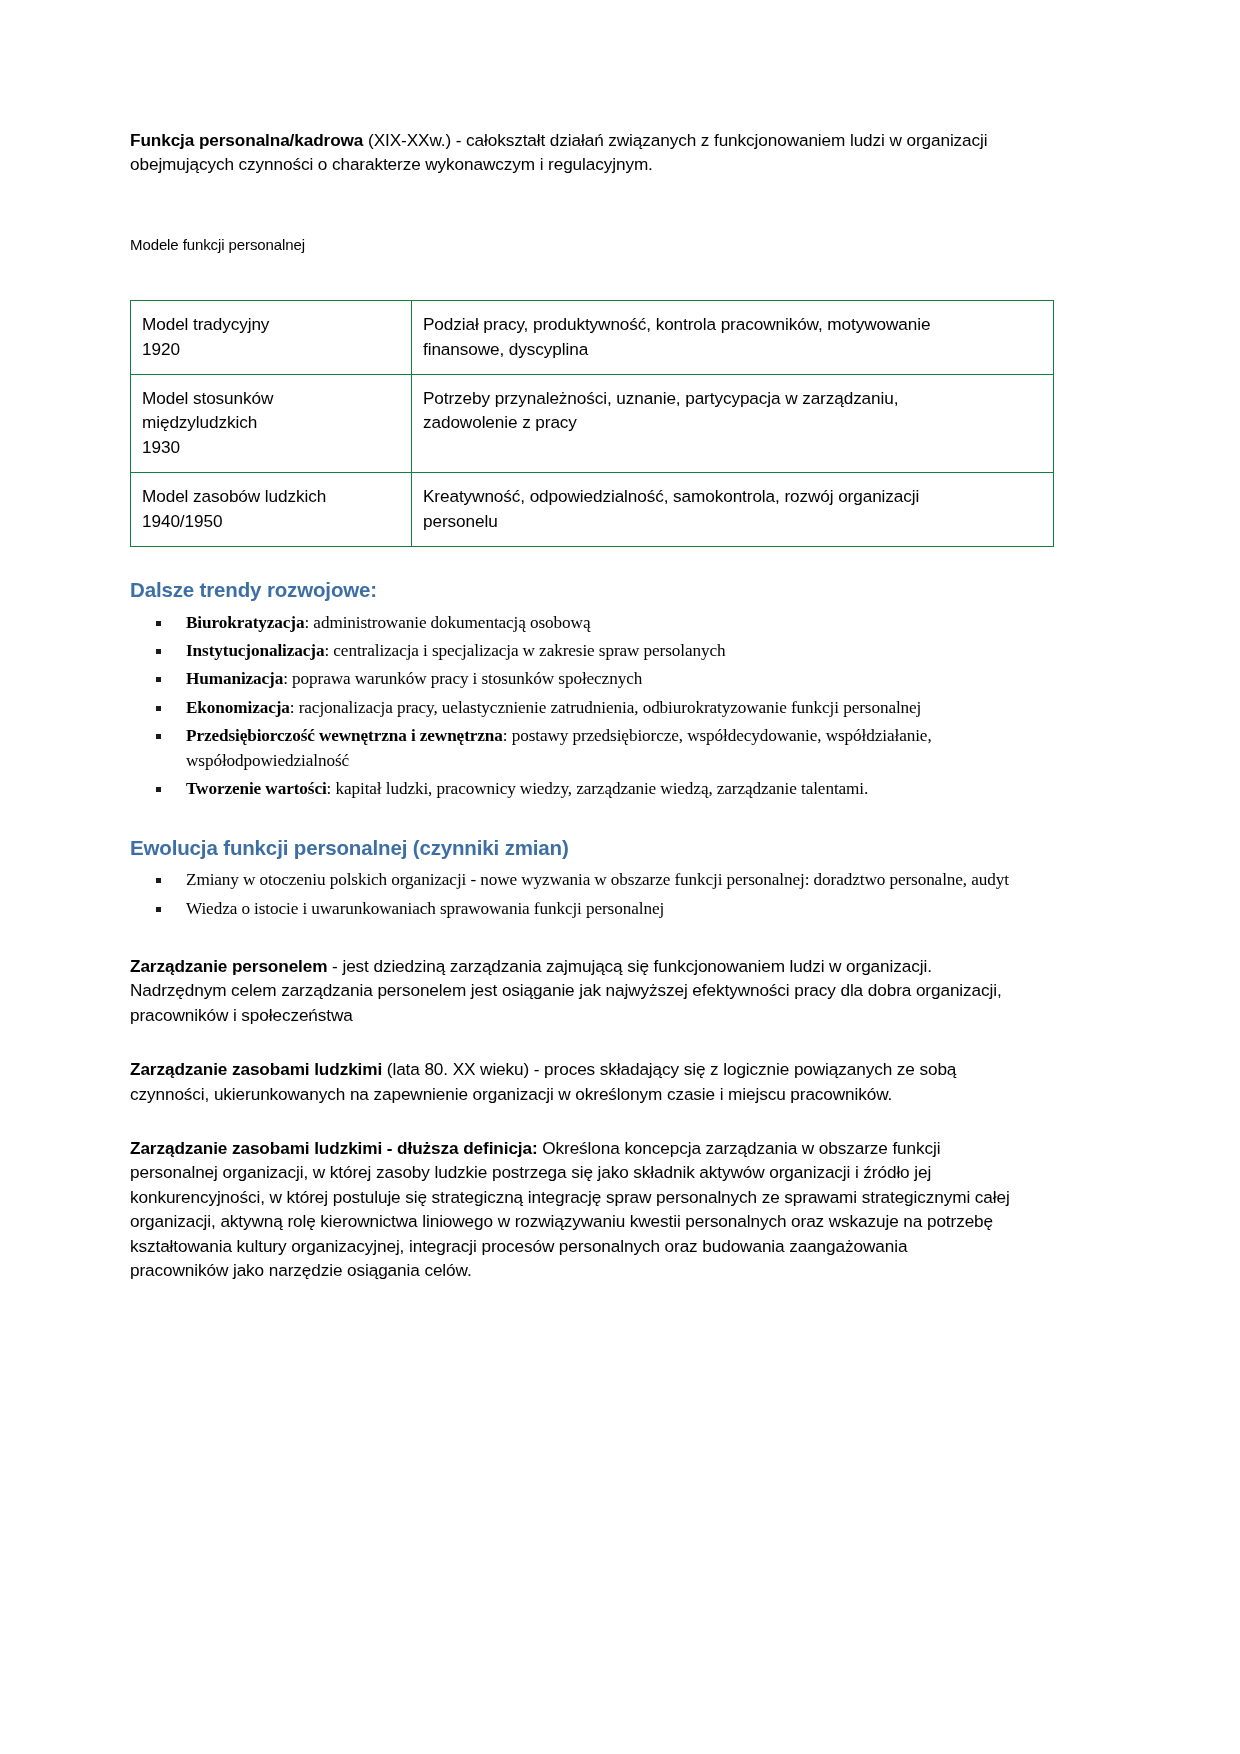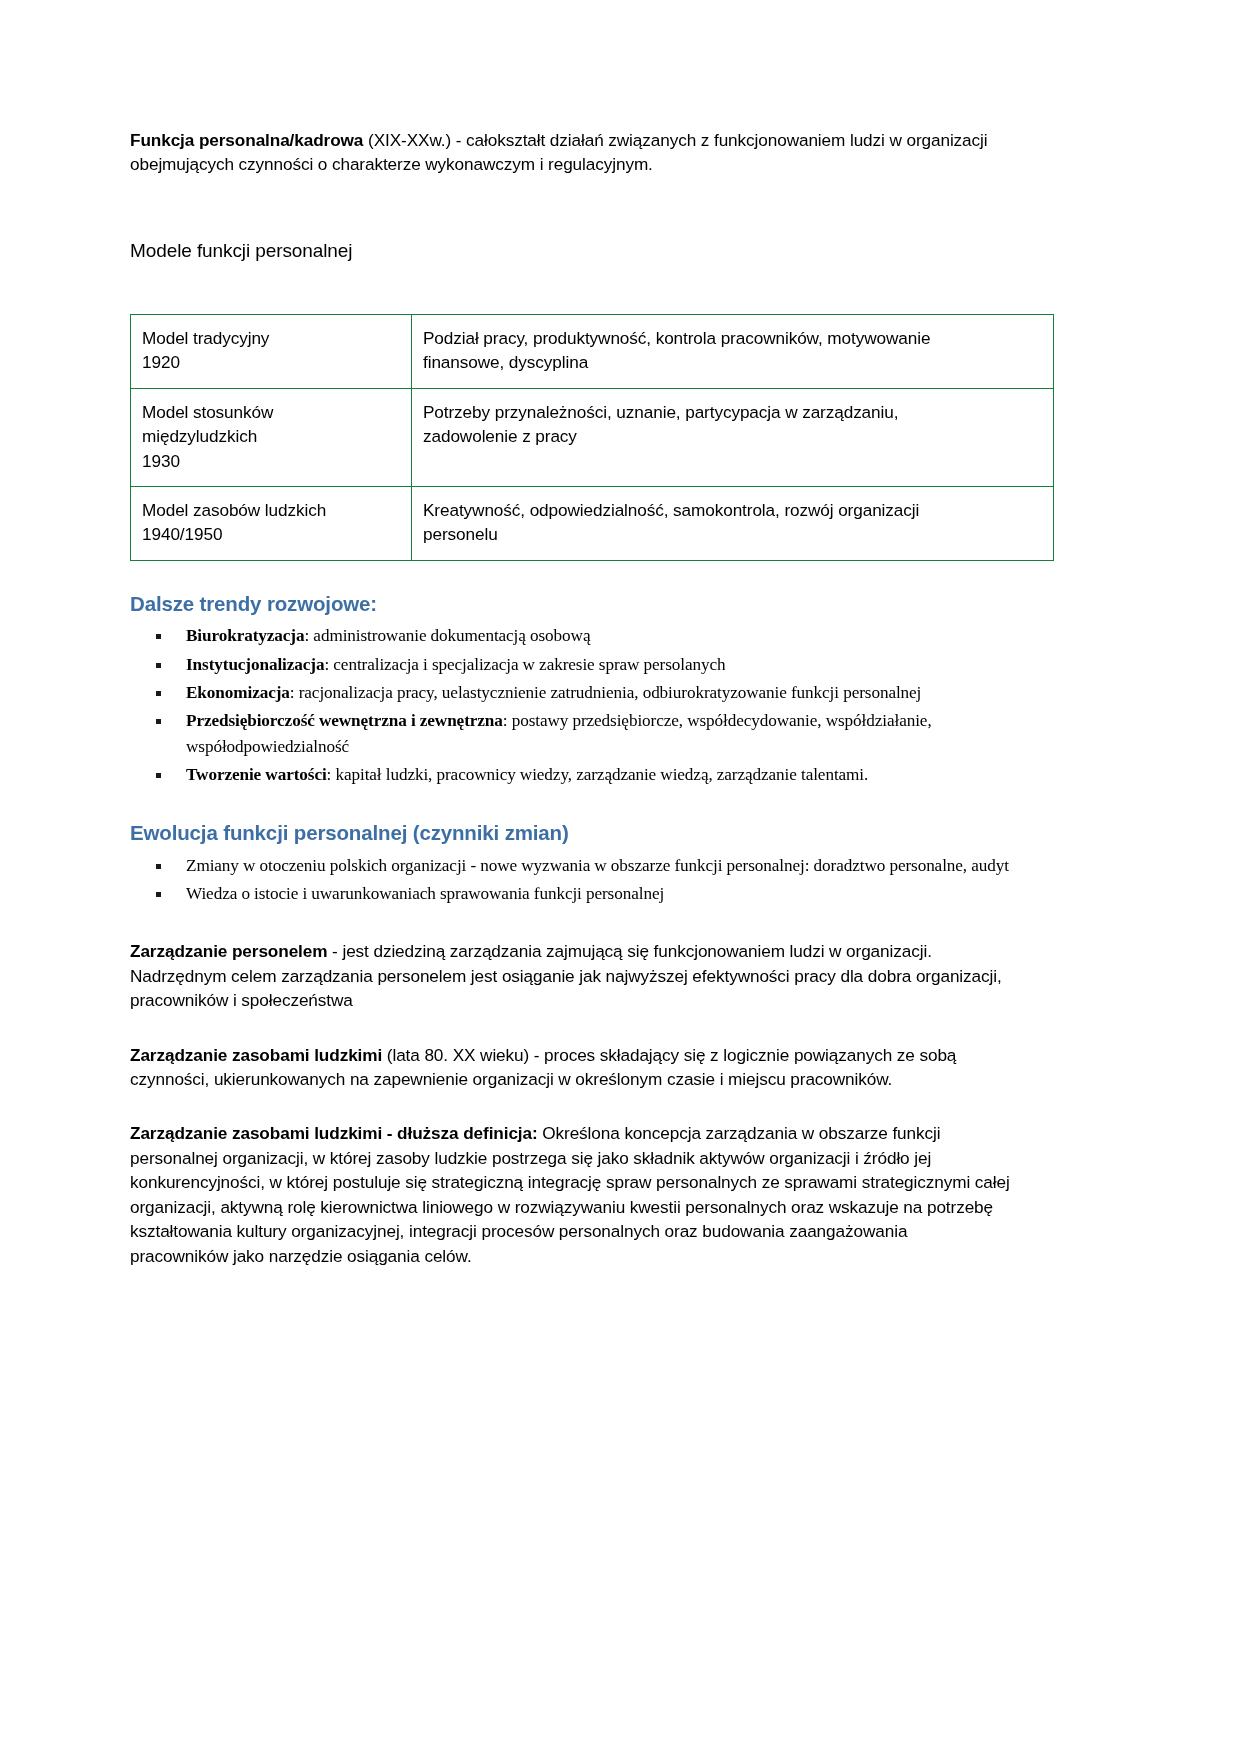--- a/index.html
+++ b/index.html
@@ -33,21 +33,21 @@
     margin: 0 0 0 0;
     text-align: left;
     letter-spacing: -0.1px;
   }
   .para b, .bold { font-weight: bold; }
 
   .spacer-lg { height: 42px; }
   .spacer-md { height: 30px; }
 
   .lead-line {
-    font-size: 19px;
+    font-size: 15px;
     line-height: 1.42;
     letter-spacing: -0.1px;
   }
 
   
   table.models {
     border-collapse: collapse;
     width: 877px;
     table-layout: fixed;
     margin: 0;
@@ -151,20 +151,21 @@
         </tr>
       </tbody>
     </table>
 
     <div class="spacer-md"></div>
 
     <h2 class="blue">Dalsze trendy rozwojowe:</h2>
     <ul class="bul">
       <li><span class="bold">Biurokratyzacja</span><span>: administrowanie dokumentacją osobową</span></li>
       <li><span class="bold">Instytucjonalizacja</span><span>: centralizacja i specjalizacja w zakresie spraw persolanych</span></li>
+      <li><span class="bold">Humanizacja</span><span>: poprawa warunków pracy i stosunków społecznych</span></li>
       <li><span class="bold">Ekonomizacja</span><span>: racjonalizacja pracy, uelastycznienie zatrudnienia, odbiurokratyzowanie funkcji personalnej</span></li>
       <li><span class="bold">Przedsiębiorczość wewnętrzna i zewnętrzna</span><span>: postawy przedsiębiorcze, współdecydowanie, współdziałanie, współodpowiedzialność</span></li>
       <li><span class="bold">Tworzenie wartości</span><span>: kapitał ludzki, pracownicy wiedzy, zarządzanie wiedzą, zarządzanie talentami.</span></li>
     </ul>
 
     <div class="spacer-md"></div>
 
     <h2 class="blue">Ewolucja funkcji personalnej (czynniki zmian)</h2>
     <ul class="bul">
       <li><span>Zmiany w otoczeniu polskich organizacji - nowe wyzwania w obszarze funkcji personalnej: doradztwo personalne, audyt</span></li>

